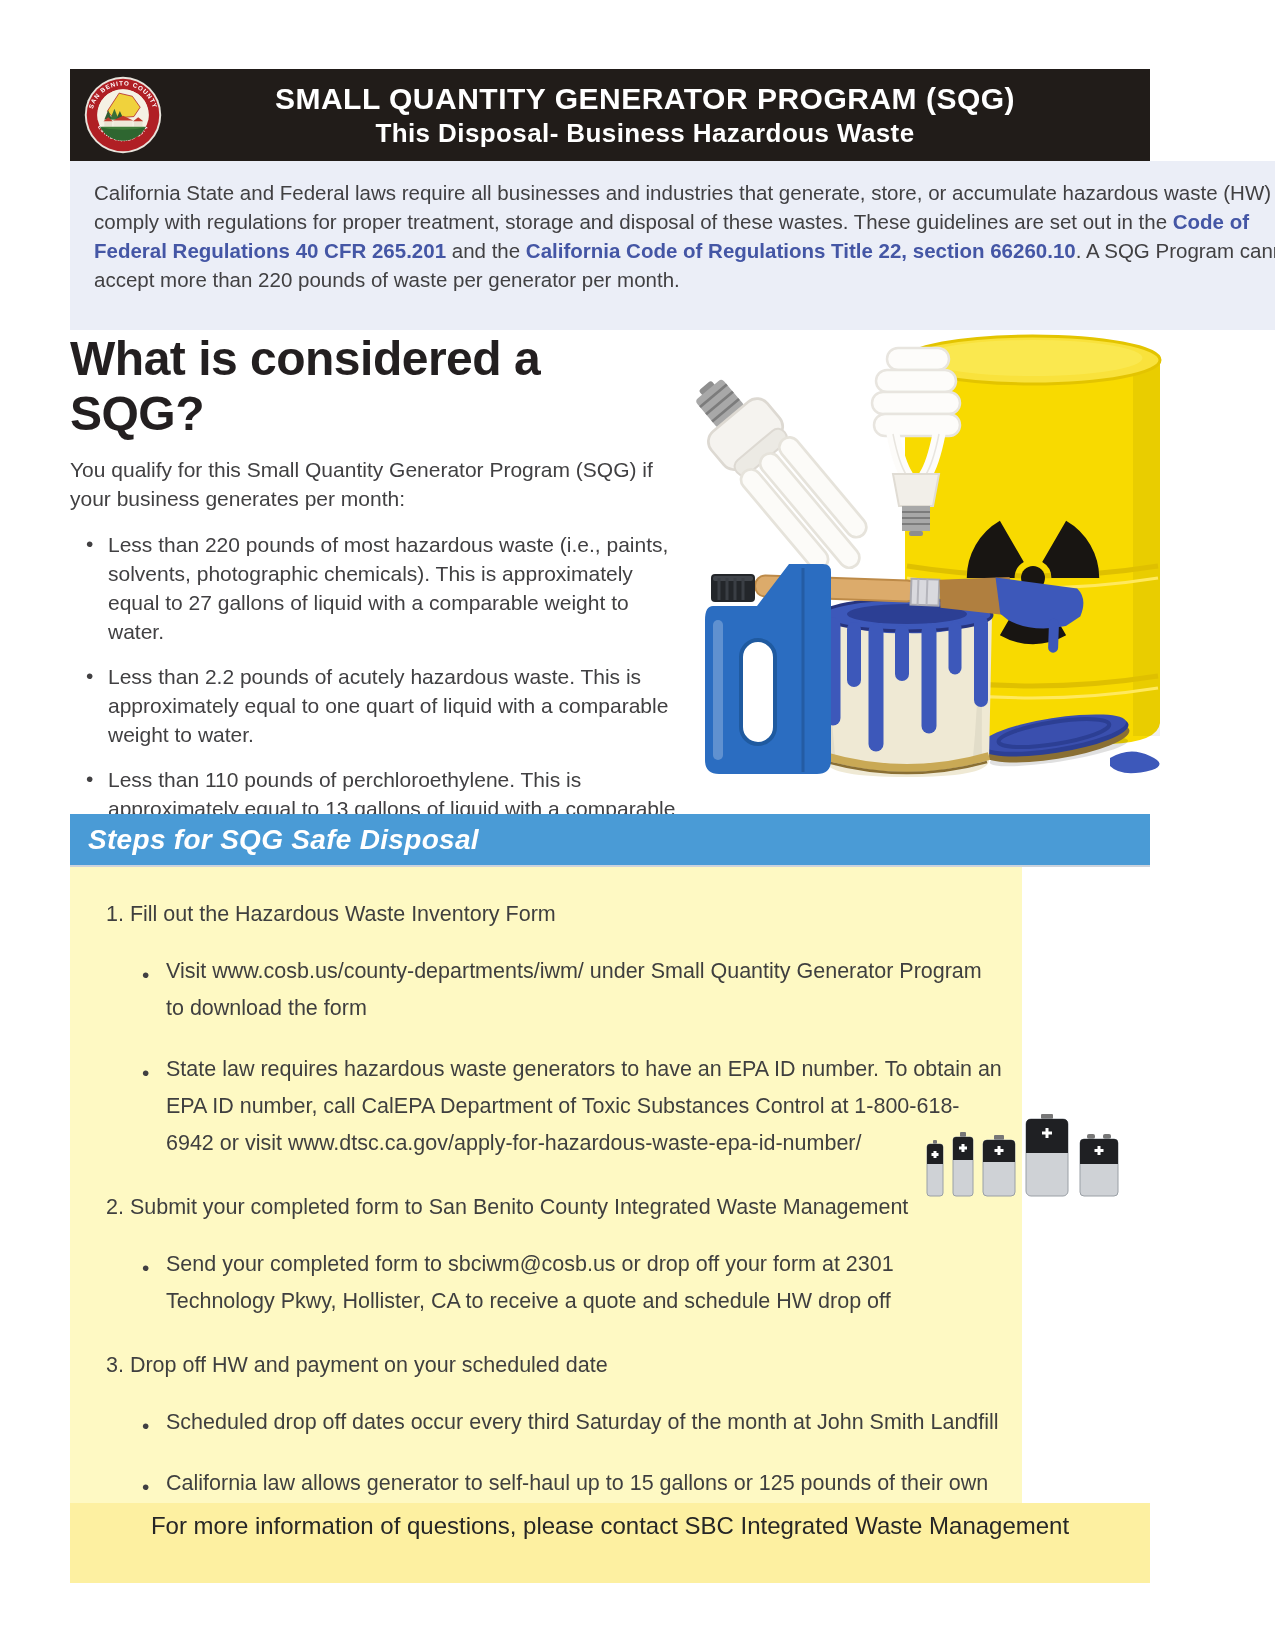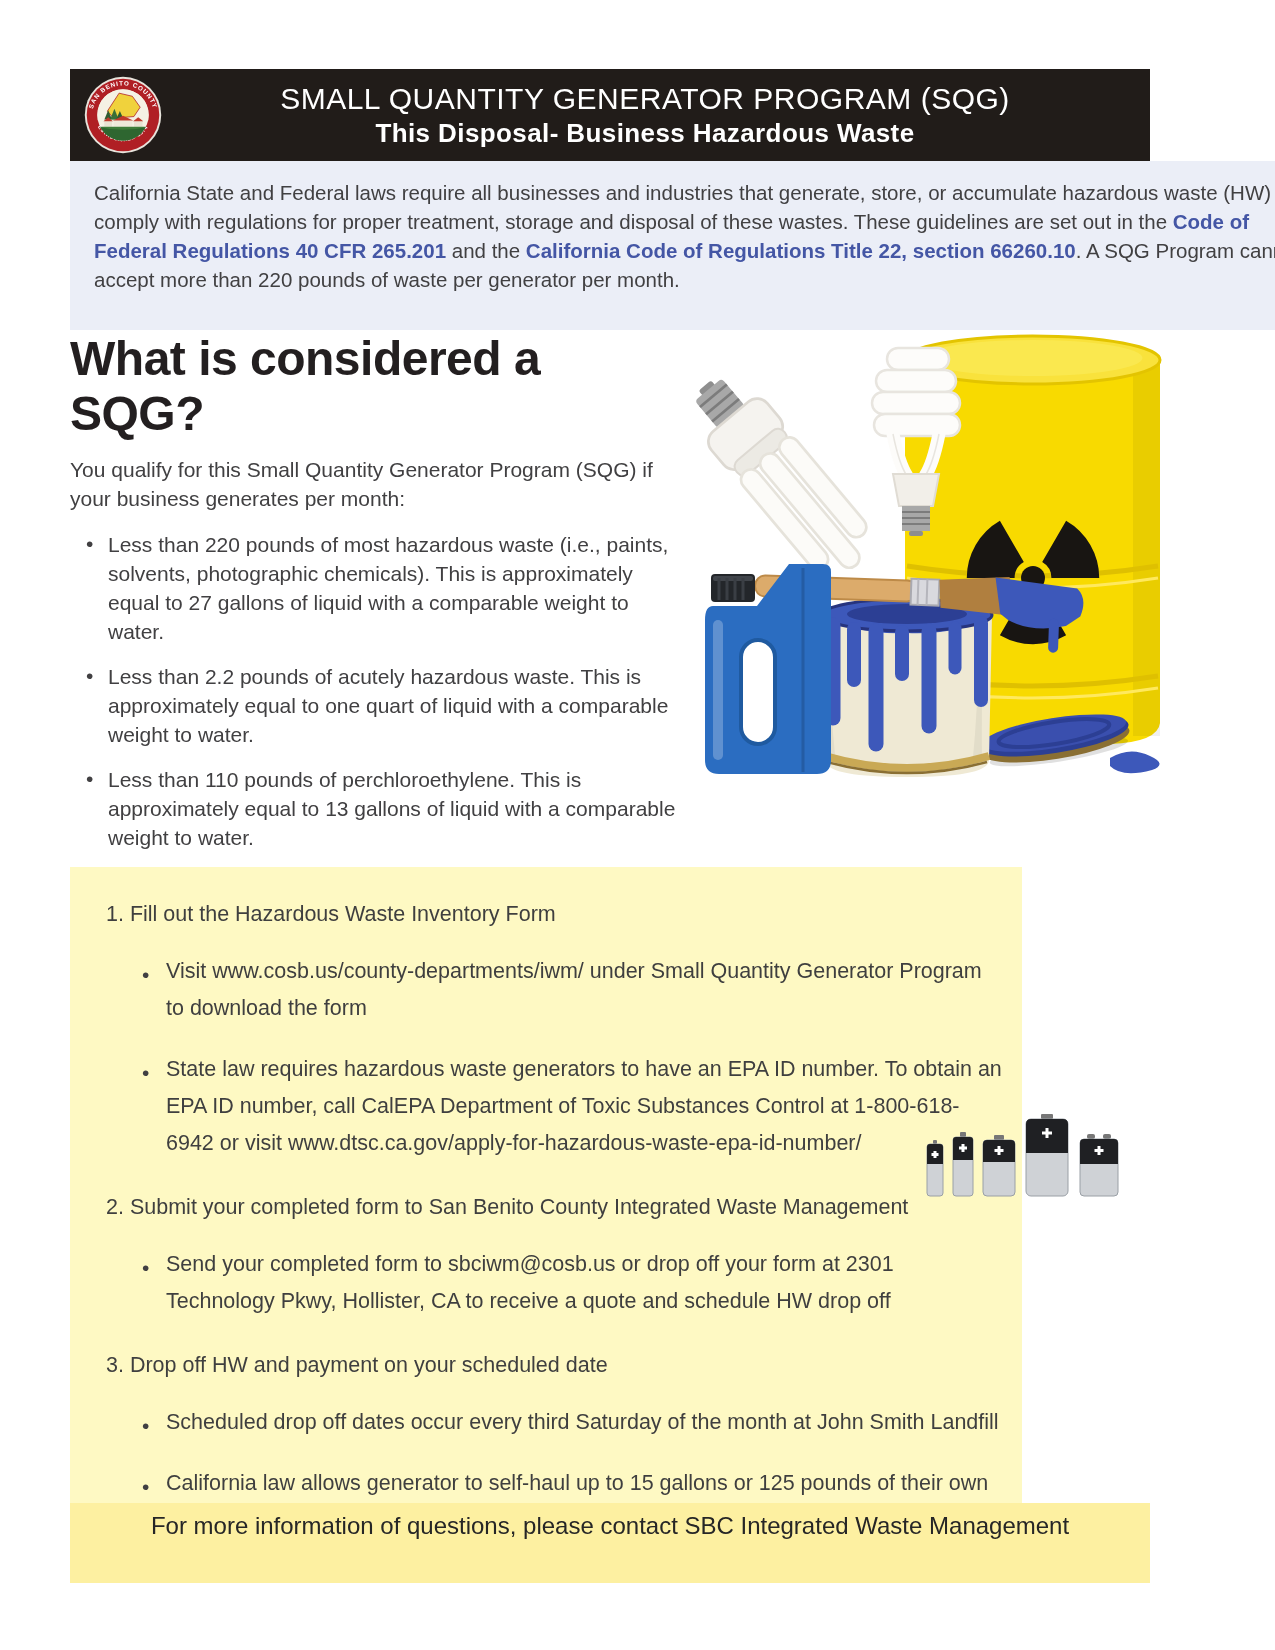--- a/index.html
+++ b/index.html
@@ -5,21 +5,21 @@
   html,body{margin:0;padding:0;background:#ffffff;}
   .page{position:relative;width:1275px;height:1650px;background:#ffffff;
         font-family:"Liberation Sans", sans-serif;color:#414042;overflow:hidden;}
   .abs{position:absolute;}
 
   
   .header-bar{left:70px;top:69px;width:1080px;height:92px;background:#211c19;
               display:flex;align-items:center;}
   .seal-wrap{position:absolute;left:14px;top:7px;width:78px;height:78px;}
   .header-titles{flex:1;text-align:center;color:#ffffff;padding-left:70px;}
-  .header-title{font-size:30px;font-weight:normal;letter-spacing:.5px;line-height:36px;}
+  .header-title{font-size:30px;font-weight:bold;letter-spacing:.5px;line-height:36px;}
   .header-subtitle{font-size:26px;font-weight:bold;letter-spacing:.4px;line-height:32px;}
 
   
   .intro-box{left:70px;top:161px;width:1260px;height:169px;background:#ebeef7;box-sizing:border-box;
              padding:17px 26px 0 24px;}
   .intro-box p{margin:0;font-size:20.5px;line-height:29px;color:#414042;}
   .intro-link{color:#4456a5;font-weight:bold;cursor:pointer;}
 
   
   .sqg-col{left:70px;top:331px;width:612px;}
@@ -214,20 +214,23 @@
         <path d="M 50,292 L 50,432 Q 50,446 64,446 L 162,446 Q 176,446 176,432 L 176,244 Q 176,236 168,236 L 134,236 L 102,278 L 58,278 Q 50,278 50,292 Z" fill="#2b6dc1"></path>
         <path d="M 148,240 L 148,444" stroke="rgba(0,0,0,0.15)" stroke-width="3"></path>
         <rect x="86" y="312" width="34" height="104" rx="17" fill="#ffffff" stroke="#1f5aa0" stroke-width="4"></rect>
         <rect x="58" y="292" width="10" height="140" rx="5" fill="rgba(255,255,255,0.25)"></rect>
       </g>
 
       <path d="M 455,430 q 20,-12 40,-2 q 18,8 2,14 q -30,8 -42,-4 z" fill="#3d58ba"></path>
     </svg>
   </div>
 
+  <div class="abs steps-banner">
+    <span>Steps for SQG Safe Disposal</span>
+  </div>
 
   <div class="abs steps-section">
 
     <div class="step-head"><span class="stepnum">1.</span><span>Fill out the Hazardous Waste Inventory Form</span></div>
     <ul class="sub-bullets">
       <li><span class="dot">•</span><span>Visit www.cosb.us/county-departments/iwm/ under Small Quantity Generator Program to download the form</span></li>
       <li><span class="dot">•</span><span>State law requires hazardous waste generators to have an EPA ID number. To obtain an EPA ID number, call CalEPA Department of Toxic Substances Control at 1-800-618-6942 or visit www.dtsc.ca.gov/apply-for-hazardous-waste-epa-id-number/</span></li>
     </ul>
 
     <div class="step-head"><span class="stepnum">2.</span><span>Submit your completed  form to San Benito County Integrated Waste Management</span></div>

